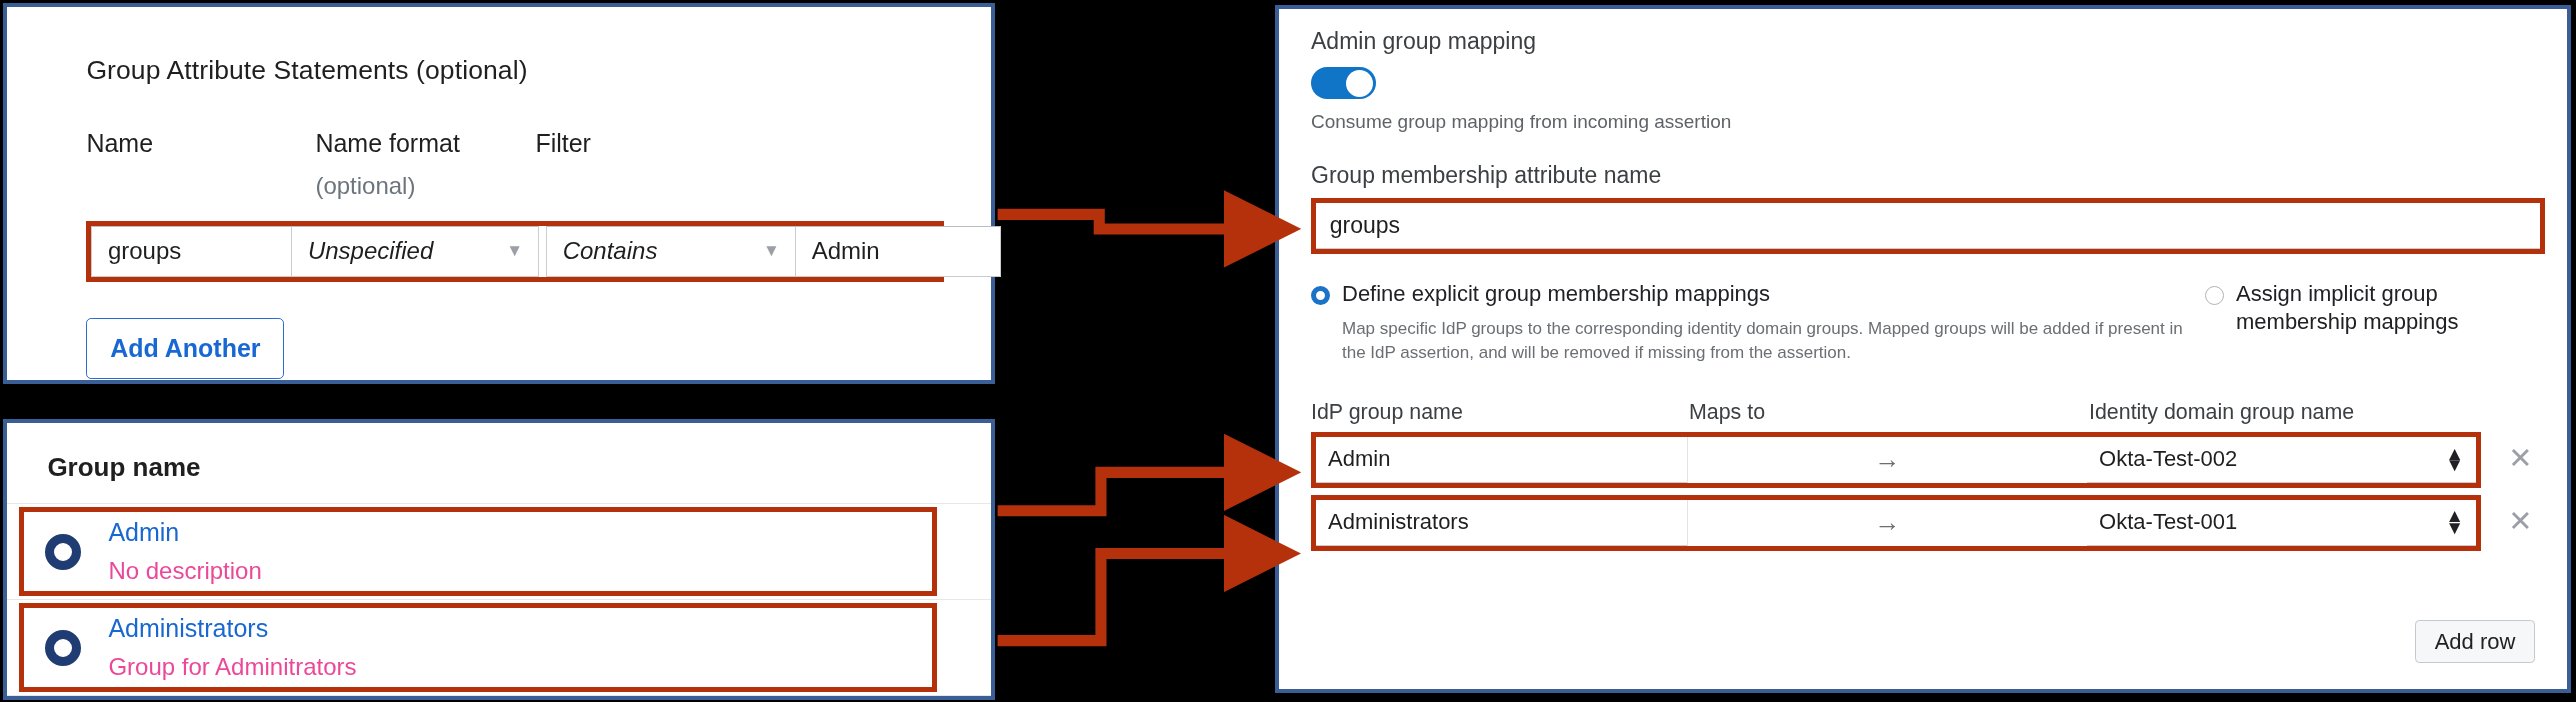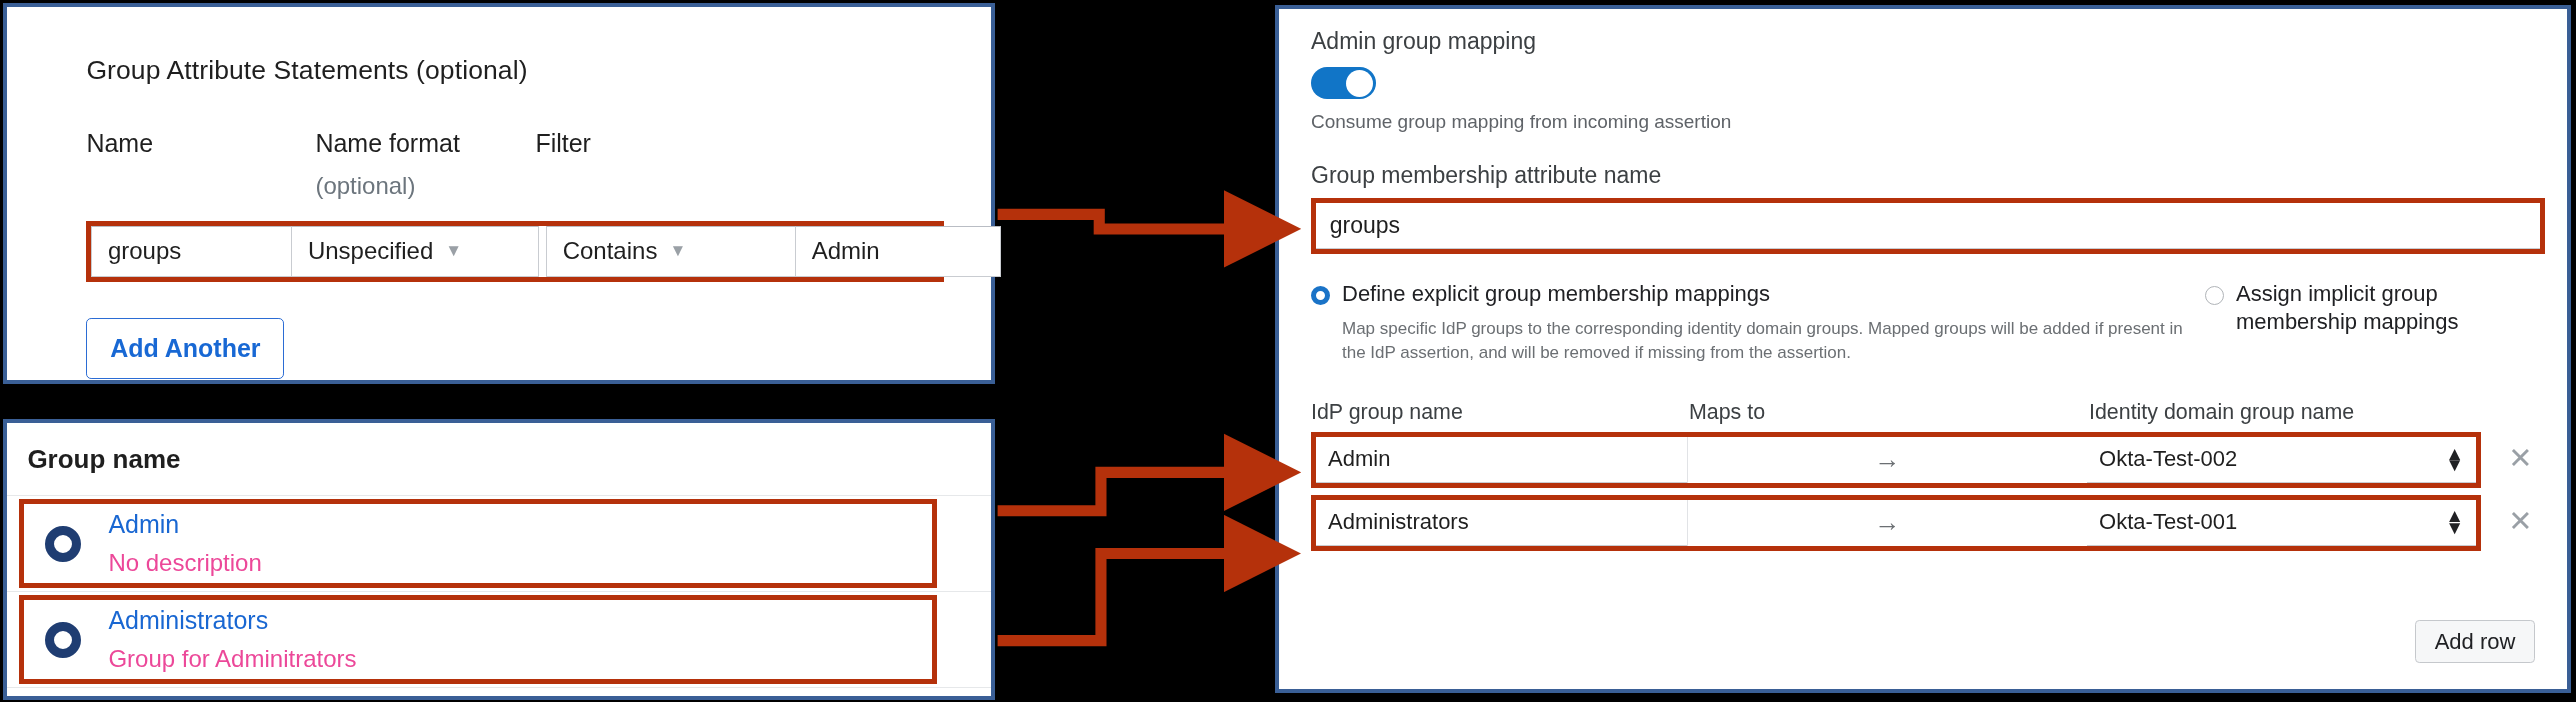--- a/index.html
+++ b/index.html
@@ -22,35 +22,35 @@
   .col-name{width:229px;}
   .col-format{width:220px;}
   .col-filter{width:222px;}
 
   .attr-row{position:relative;margin-top:20.5px;width:858px;height:61px;}
   .attr-hl{position:absolute;left:0;top:0;width:858px;height:61px;
            border:5.1px solid #b5310b;box-sizing:border-box;}
   .attr-fields{position:absolute;left:5.1px;top:5.1px;display:flex;height:51px;}
   .fld{border:0.9px solid #c9ccd1;border-top:0.9px solid #b9bdc4;background:#fff;box-sizing:border-box;
        height:51px;display:flex;align-items:center;padding:0 15.4px;font-size:24px;color:#1f1f1f;}
-  .fld.sel{}
+  .fld.sel{justify-content:space-between;font-style:italic;}
   .f1{width:200px;border-right:none;}
   .f2{width:248px;}
   .f3{width:250px;margin-left:6.8px;}
   .f4{width:205px;border-left:none;}
   .caret{color:#9aa0a6;font-size:17px;margin-left:12px;}
 
   .add-another{margin-top:36px;width:198px;height:61px;border:1.7px solid #2b6cd4;border-radius:5.1px;
     display:flex;align-items:center;justify-content:center;background:#fff;
     color:#1868d4;font-weight:bold;font-size:25px;box-sizing:border-box;}
 
   
   #groups-panel{left:3.4px;top:419px;width:992px;height:281px;}
-  .gp-head{height:73px;display:flex;align-items:center;padding-left:20px;
-    font-size:26px;font-weight:bold;color:#1f1f1f;border-bottom:1.7px solid #e6e8ea;box-sizing:border-box;}
+  .gp-head{height:73px;display:flex;align-items:center;padding-left:40px;
+    font-size:26px;font-weight:bold;color:#1f1f1f;border-bottom:1.7px solid #e6e8ea;box-sizing:border-box;margin-top:8px;}
   .gp-rowwrap{position:relative;height:96px;border-bottom:1.7px solid #e6e8ea;box-sizing:border-box;}
   .gp-hl{position:absolute;left:12px;top:3.4px;width:918px;height:89px;border:5.1px solid #b5310b;box-sizing:border-box;}
   .gp-row{position:absolute;left:12px;top:3.4px;width:918px;height:89px;display:flex;align-items:center;padding-left:26px;box-sizing:border-box;}
   .radio-ring{width:36px;height:36px;border-radius:50%;border:9.4px solid #1f3d72;box-sizing:border-box;flex:none;}
   .gp-txt{margin-left:27px;}
   .gp-name{color:#1967d2;font-size:25px;}
   .gp-desc{color:#ec4899;font-size:24px;margin-top:10.2px;}
 
   
   #idcs-panel{left:1275px;top:5.1px;width:1296px;height:688px;}

